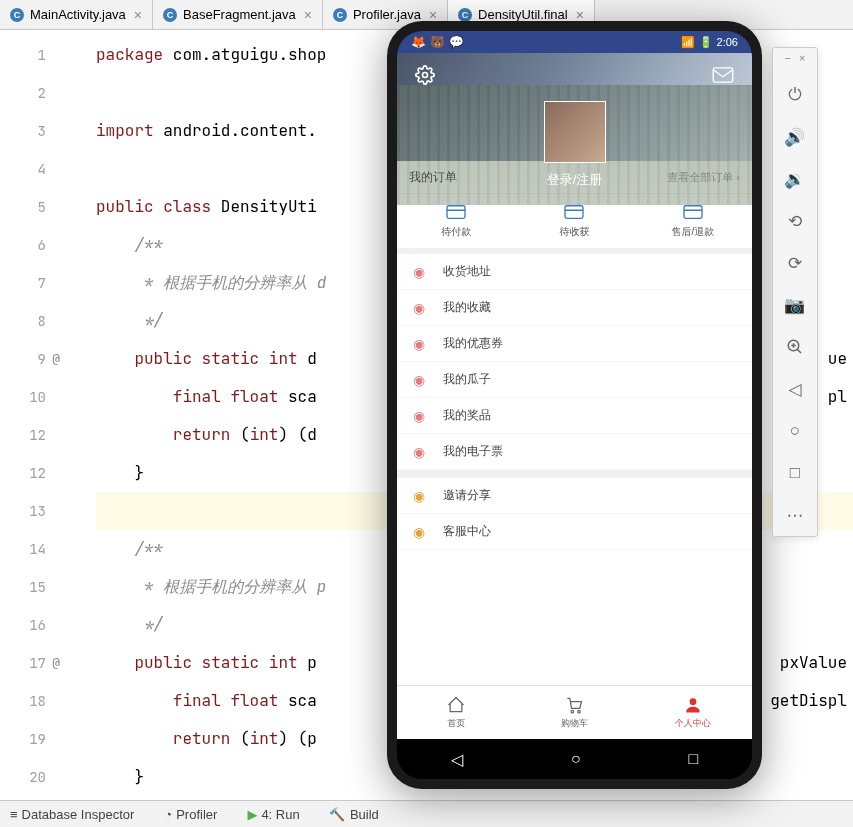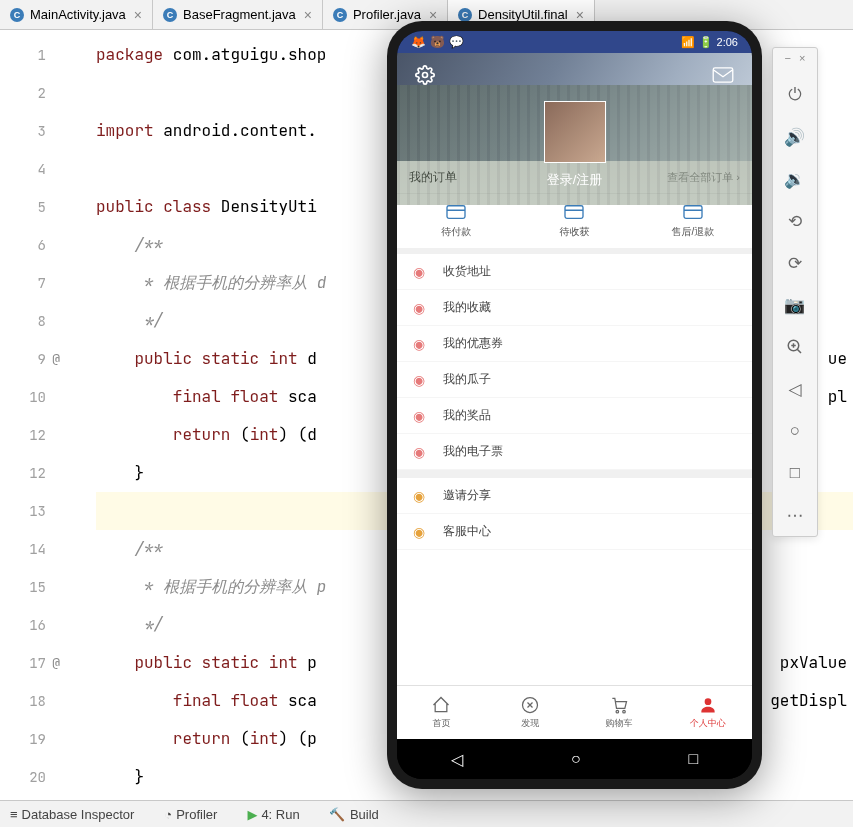--- a/index.html
+++ b/index.html
@@ -262,29 +262,20 @@
           <span class="nav-icon">
             <svg width="20" height="20" viewBox="0 0 24 24" fill="none" stroke="currentColor" stroke-width="1.5">
               <path d="M3 12l9-9 9 9M5 10v10h14V10"></path>
             </svg>
           </span>
           <span>首页</span>
         </div>
         <div class="nav-item">
           <span class="nav-icon">
             <svg width="20" height="20" viewBox="0 0 24 24" fill="none" stroke="currentColor" stroke-width="1.5">
-              <circle cx="12" cy="12" r="9"></circle>
-              <path d="M9 9l6 6M15 9l-6 6"></path>
-            </svg>
-          </span>
-          <span>发现</span>
-        </div>
-        <div class="nav-item">
-          <span class="nav-icon">
-            <svg width="20" height="20" viewBox="0 0 24 24" fill="none" stroke="currentColor" stroke-width="1.5">
               <path d="M4 4h3l2 12h10l2-8H7"></path>
               <circle cx="10" cy="20" r="1.5"></circle>
               <circle cx="18" cy="20" r="1.5"></circle>
             </svg>
           </span>
           <span>购物车</span>
         </div>
         <div class="nav-item active">
           <span class="nav-icon">
             <svg width="20" height="20" viewBox="0 0 24 24" fill="currentColor">

